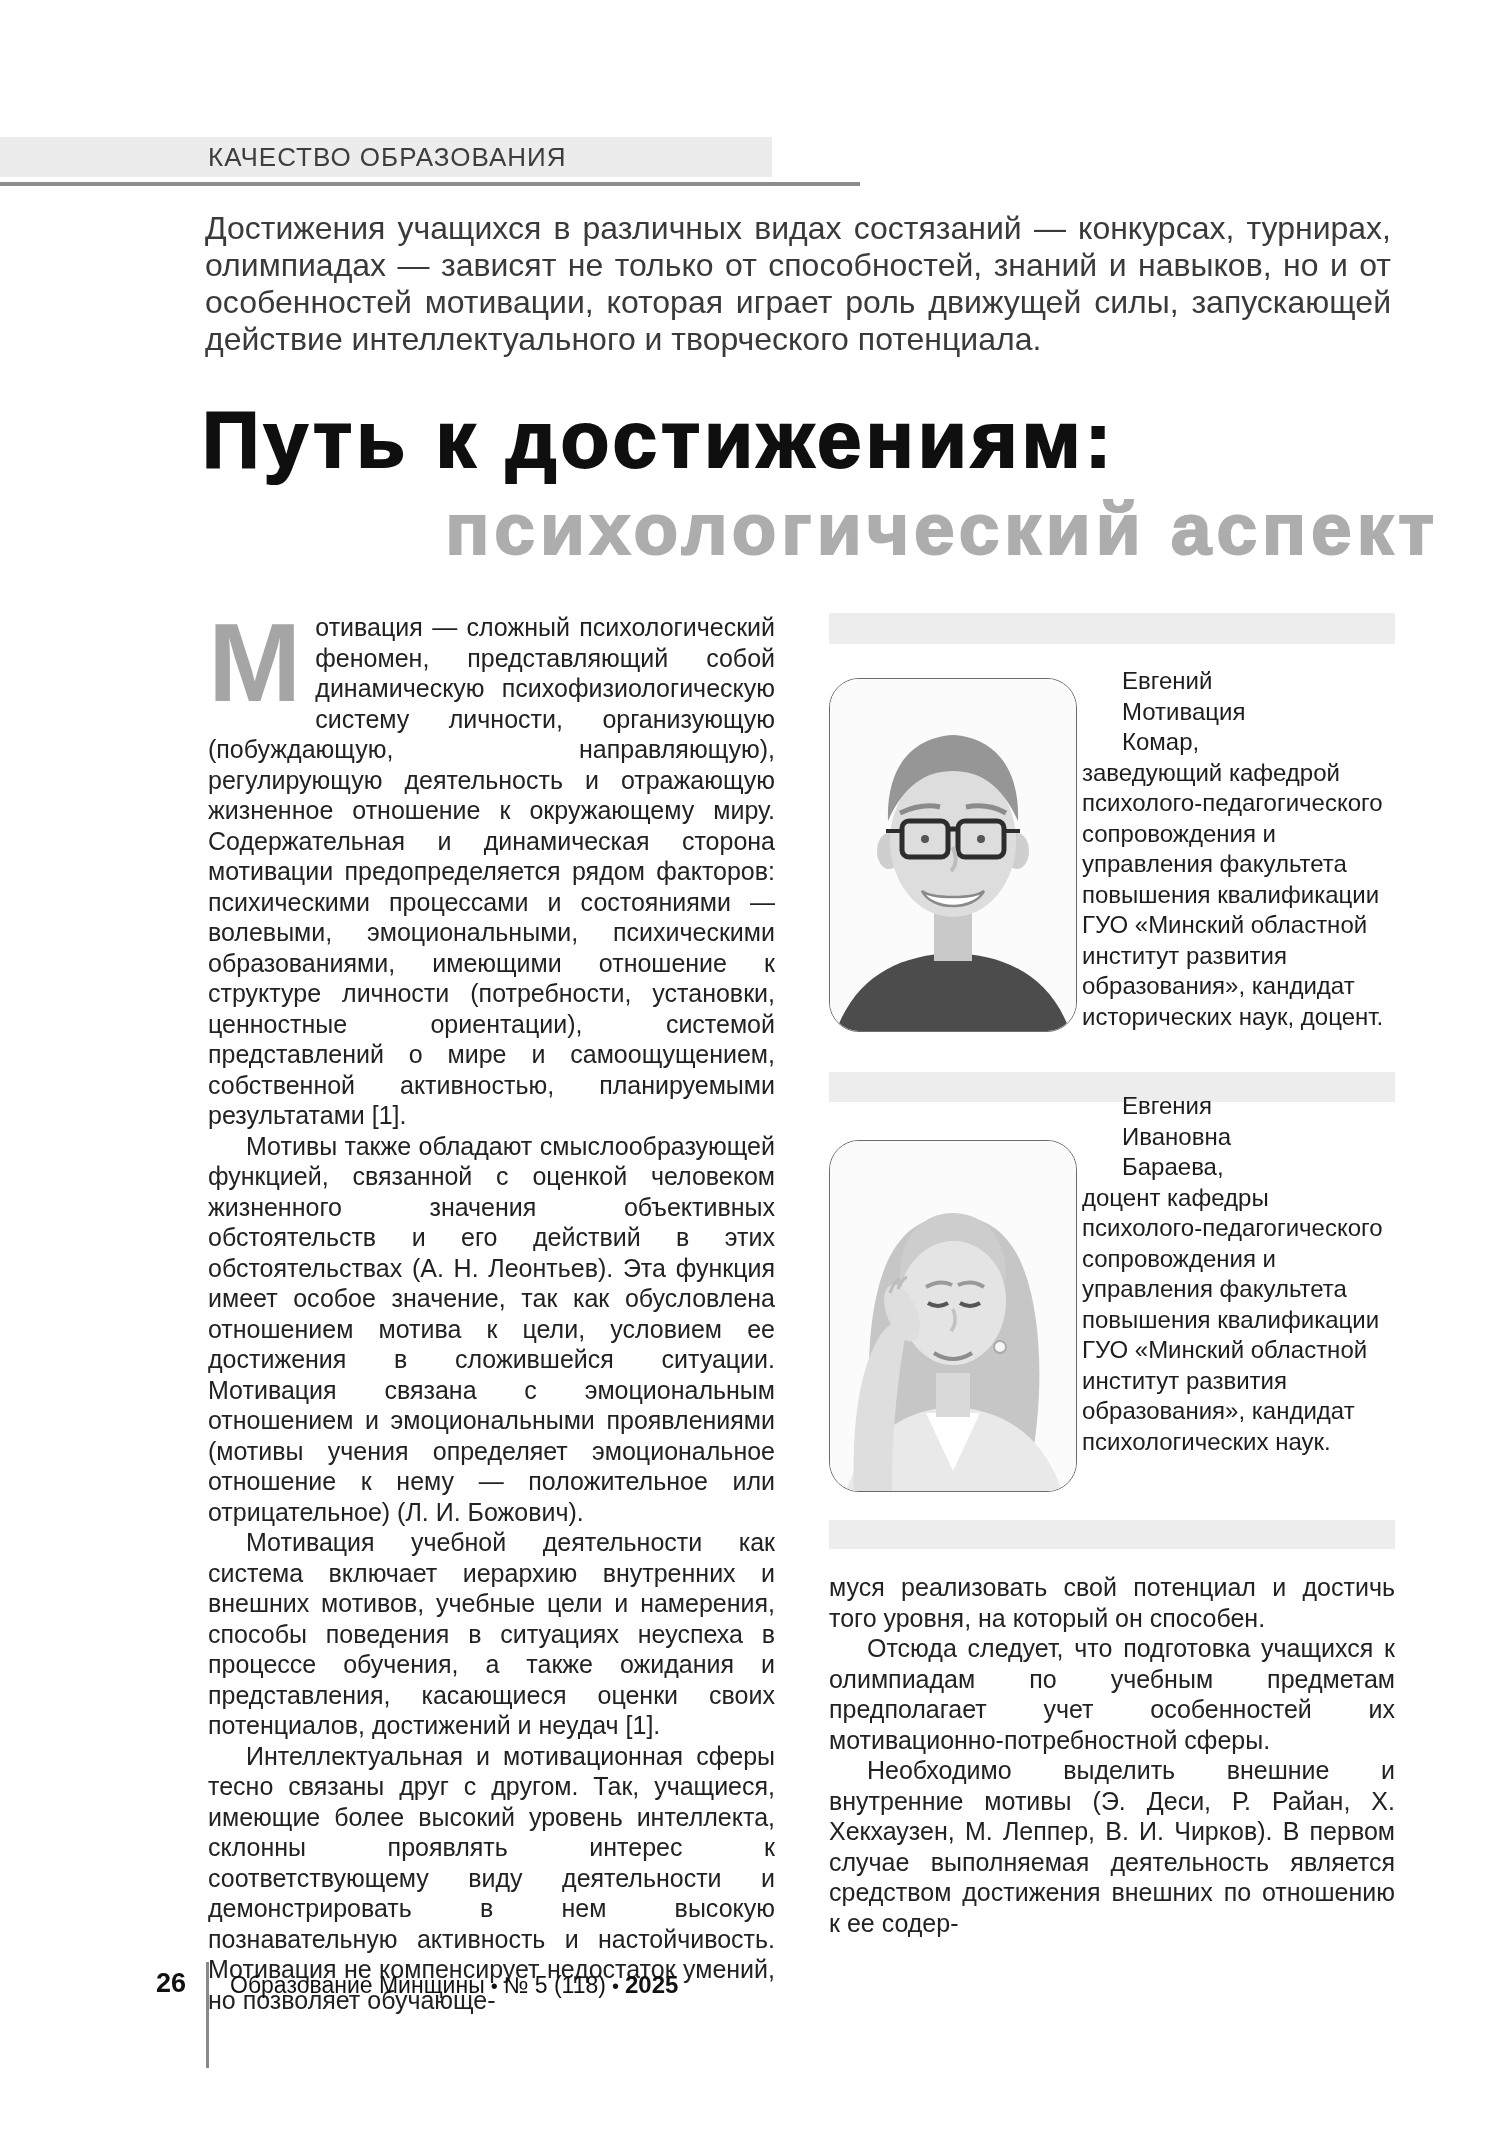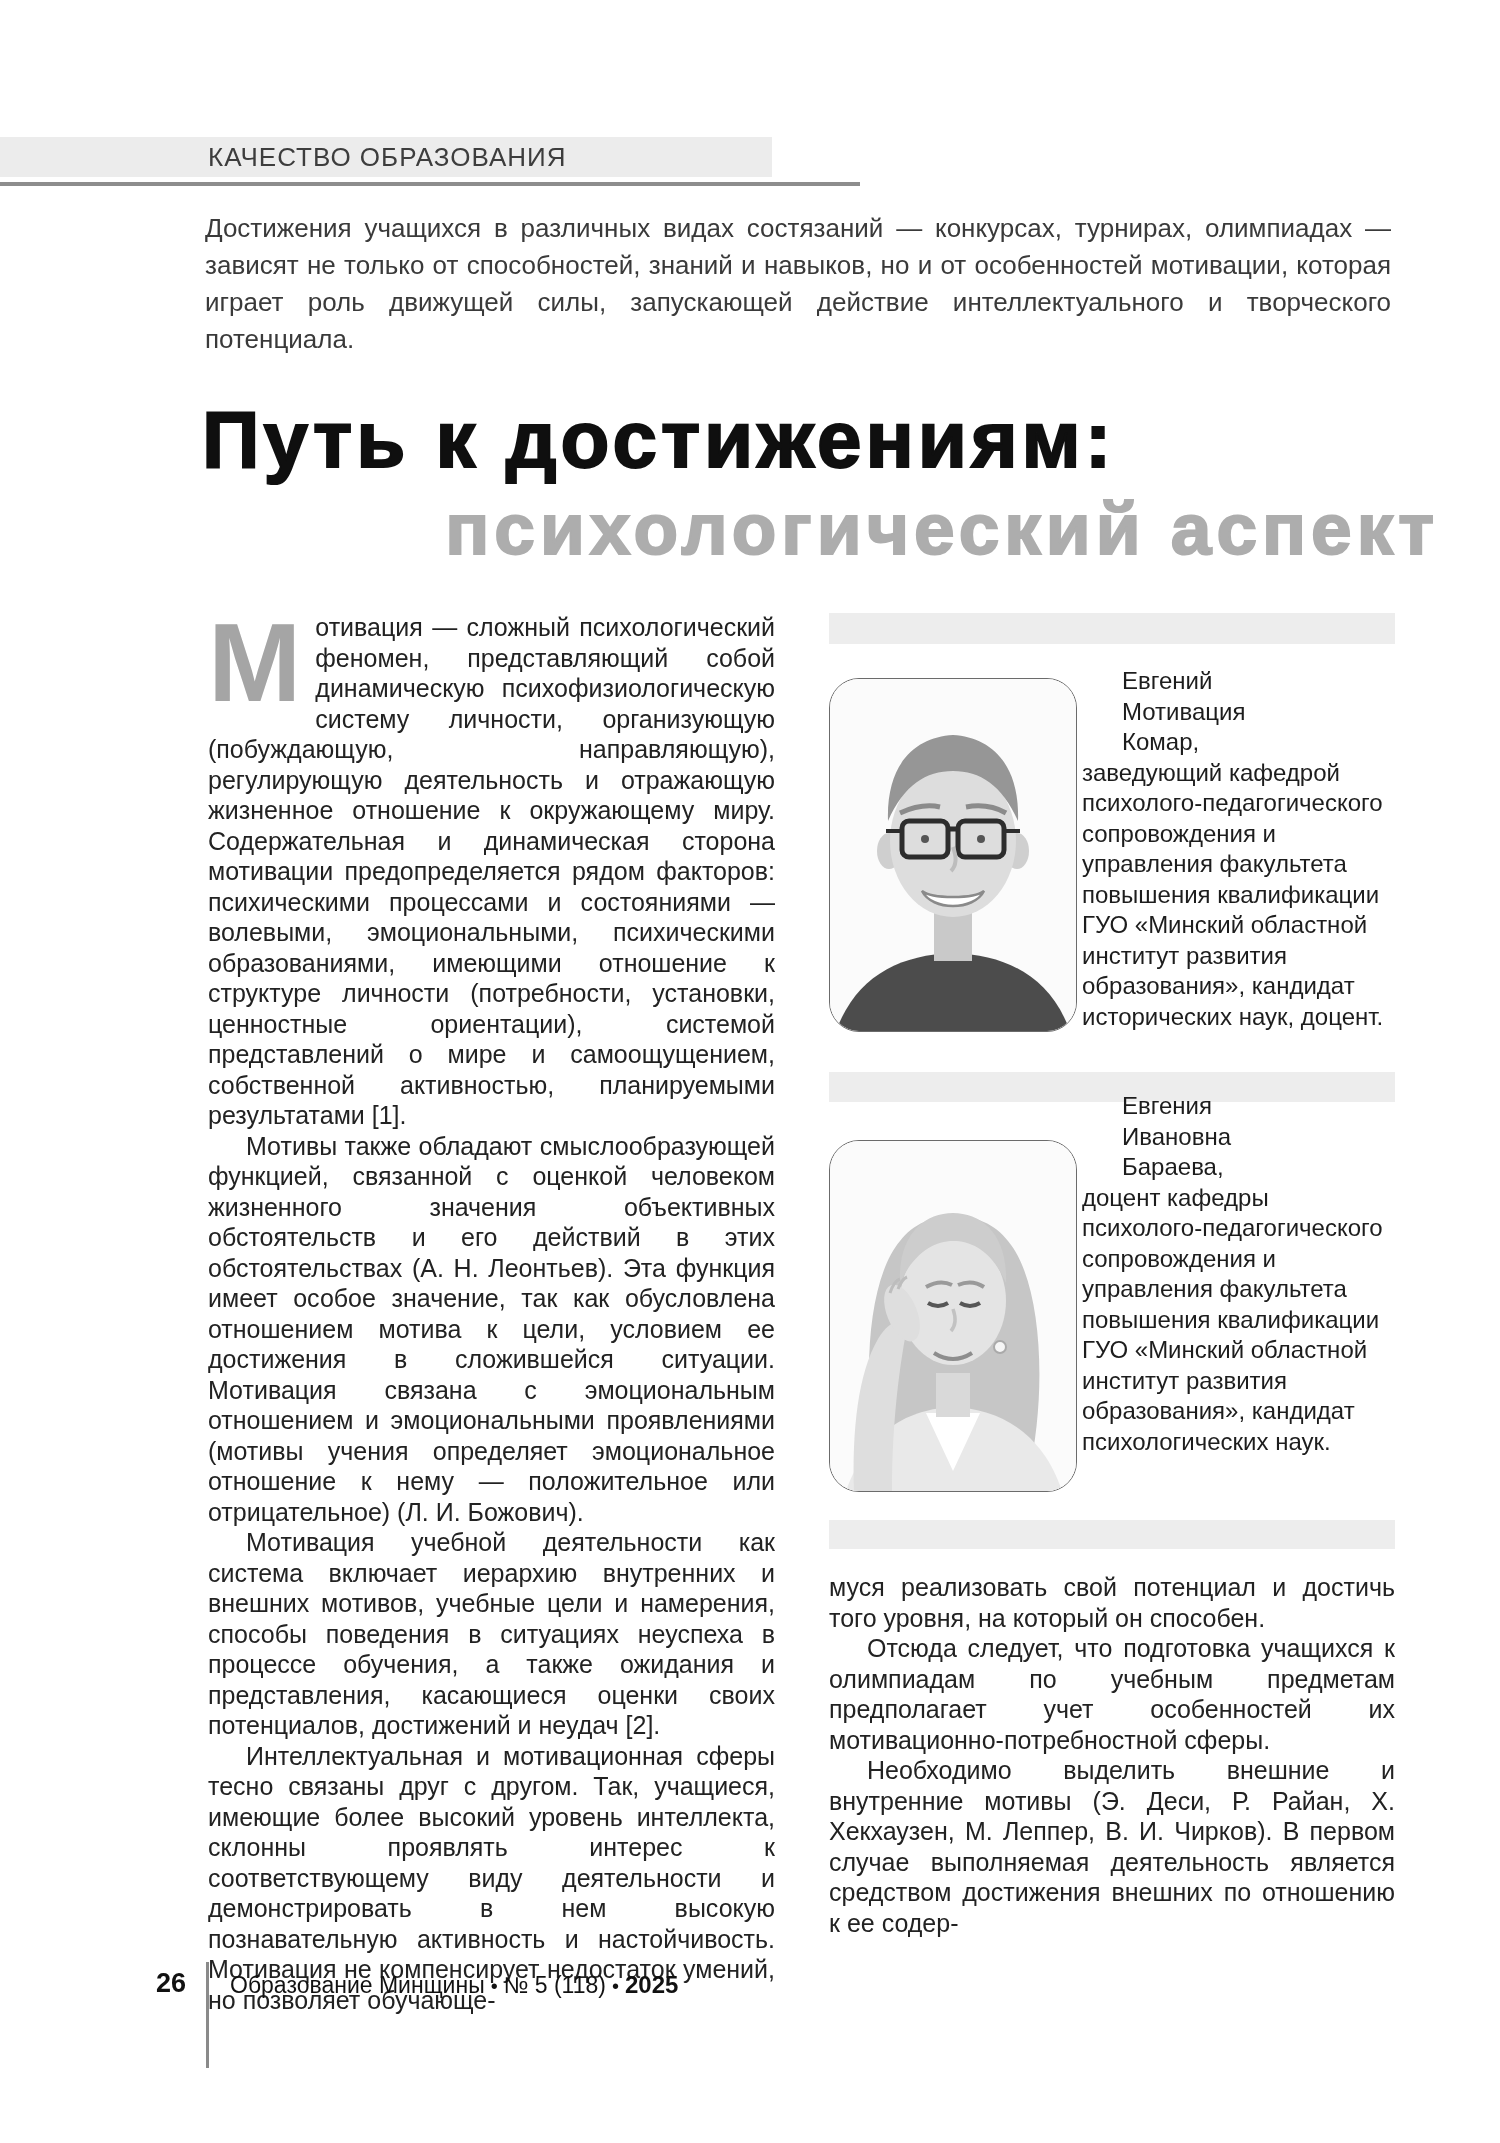--- a/index.html
+++ b/index.html
@@ -6,21 +6,21 @@
   .page{
     position:relative;width:1500px;height:2143px;background:#ffffff;
     font-family:"Liberation Sans","DejaVu Sans",sans-serif;color:#222;overflow:hidden;padding-left:44px;
   }
   
   .kicker-band{position:absolute;left:0;top:137px;width:772px;height:40px;background:#ececec;}
   .kicker-text{position:absolute;left:208px;top:0;height:40px;line-height:40px;
     font-size:26px;letter-spacing:1px;color:#3d3d3d;font-weight:400;}
   .kicker-rule{position:absolute;left:0;top:182px;width:860px;height:4px;background:#8d8d8d;}
   
-  .lead{position:absolute;left:205px;top:210px;width:1186px;font-size:26px;line-height:37px;
+  .lead{position:absolute;left:205px;top:210px;width:1186px;font-size:32px;line-height:37px;
     color:#3a3a3a;text-align:justify;}
   
   .title1{position:absolute;left:202px;top:400px;font-size:80px;line-height:1;font-weight:800;
     letter-spacing:4px;color:#0f0f0f;-webkit-text-stroke:2px #0f0f0f;white-space:nowrap;}
   .title2{position:absolute;right:105px;top:492px;font-size:73px;line-height:1;font-weight:800;
     letter-spacing:5px;color:#adadad;-webkit-text-stroke:2px #adadad;white-space:nowrap;}
   
   .col-left{position:absolute;left:208px;top:612px;width:567px;font-size:25px;line-height:30.5px;
     text-align:justify;color:#222;}
   .col-right{position:absolute;left:829px;top:1572px;width:566px;font-size:25px;line-height:30.5px;
@@ -62,21 +62,21 @@
   <div class="kicker-rule"></div>
 
   <div class="lead">Достижения учащихся в различных видах состязаний — конкурсах, турнирах, олимпиадах — зависят не только от способностей, знаний и навыков, но и от особенностей мотивации, которая играет роль движущей силы, запускающей действие интеллектуального и творческого потенциала.</div>
 
   <div class="title1">Путь к достижениям:</div>
   <div class="title2">психологический аспект</div>
 
   <div class="col-left">
     <p><span class="dropcap">М</span><span>отивация — сложный психологический феномен, представляющий собой динамическую психофизиологическую систему личности, организующую (побуждающую, направляющую), регулирующую деятельность и отражающую жизненное отношение к окружающему миру. Содержательная и динамическая сторона мотивации предопределяется рядом факторов: психическими процессами и состояниями — волевыми, эмоциональными, психическими образованиями, имеющими отношение к структуре личности (потребности, установки, ценностные ориентации), системой представлений о мире и самоощущением, собственной активностью, планируемыми результатами [1].</span></p>
     <p class="indent">Мотивы также обладают смыслообразующей функцией, связанной с оценкой человеком жизненного значения объективных обстоятельств и его действий в этих обстоятельствах (А. Н. Леонтьев). Эта функция имеет особое значение, так как обусловлена отношением мотива к цели, условием ее достижения в сложившейся ситуации. Мотивация связана с эмоциональным отношением и эмоциональными проявлениями (мотивы учения определяет эмоциональное отношение к нему — положительное или отрицательное) (Л. И. Божович).</p>
-    <p class="indent">Мотивация учебной деятельности как система включает иерархию внутренних и внешних мотивов, учебные цели и намерения, способы поведения в ситуациях неуспеха в процессе обучения, а также ожидания и представления, касающиеся оценки своих потенциалов, достижений и неудач [2].</p>
+    <p class="indent">Мотивация учебной деятельности как система включает иерархию внутренних и внешних мотивов, учебные цели и намерения, способы поведения в ситуациях неуспеха в процессе обучения, а также ожидания и представления, касающиеся оценки своих потенциалов, достижений и неудач [1].</p>
     <p class="indent">Интеллектуальная и мотивационная сферы тесно связаны друг с другом. Так, учащиеся, имеющие более высокий уровень интеллекта, склонны проявлять интерес к соответствующему виду деятельности и демонстрировать в нем высокую познавательную активность и настойчивость. Мотивация не компенсирует недостаток умений, но позволяет обучающе-</p>
   </div>
 
   <div class="gray-bar bar1"></div>
   <div class="photo photo1">
     <svg viewBox="0 0 246 352">
       <rect x="0" y="0" width="246" height="352" fill="#fbfbfb"></rect>
       <path d="M6 352 C26 298 68 276 123 274 C178 276 220 298 240 352 Z" fill="#4c4c4c"></path>
       <path d="M104 232 h38 v50 h-38 Z" fill="#c9c9c9"></path>
       <ellipse cx="59" cy="172" rx="12" ry="18" fill="#cfcfcf"></ellipse>

